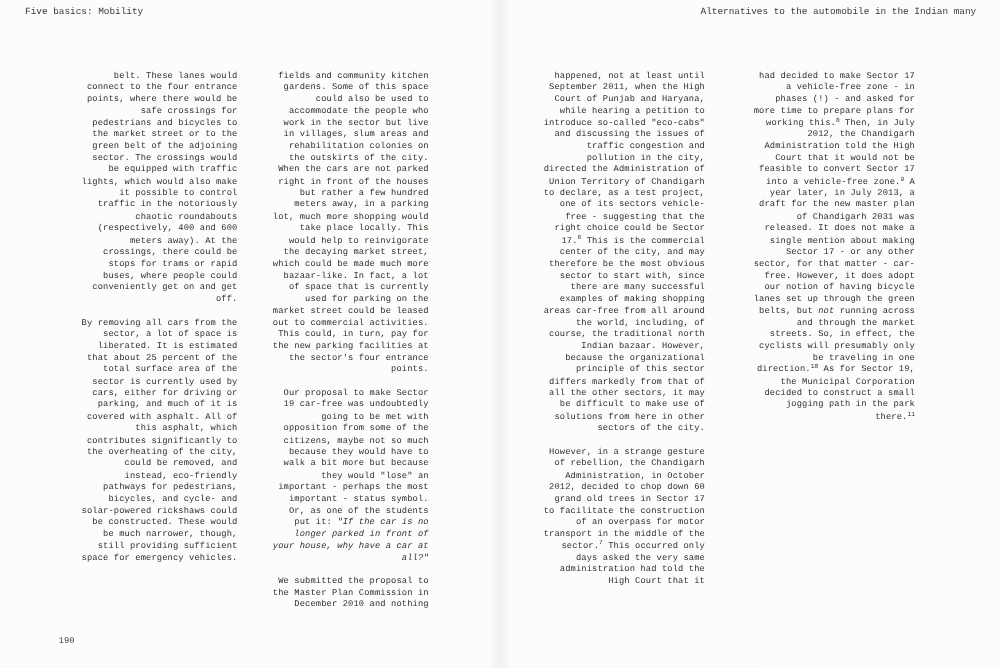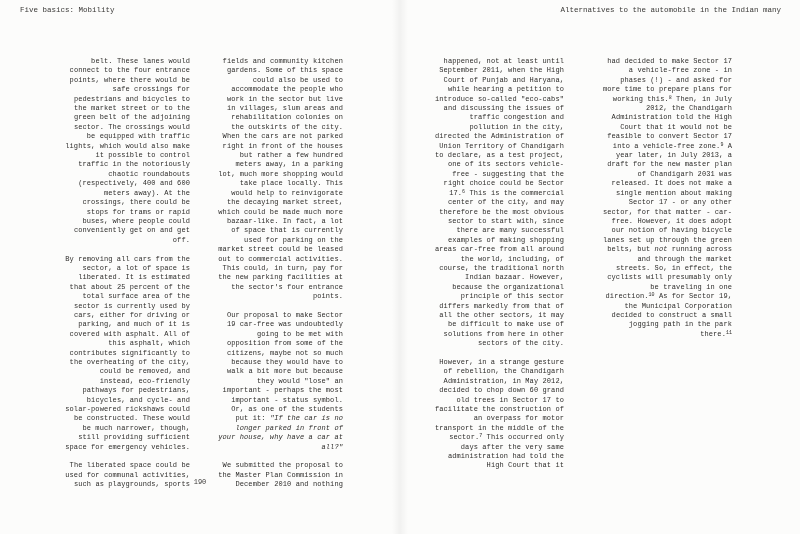--- a/index.html
+++ b/index.html
@@ -45,53 +45,52 @@
   .col-4 { left: 600px; width: 132px; }
   .col p { margin: 0 0 9.4px 0; }
   .col sup {
     font-size: 5px;
     line-height: 0;
     vertical-align: 2.5px;
     letter-spacing: 0;
   }
   .page-number {
     position: absolute;
-    top: 478px;
+    top: 509px;
     width: 400px;
-    text-align: center;
     font-size: 7px;
     color: #3a3937;
+    padding-left: 47px;
   }
   .page-number.left  { left: 0; }
   .page-number.right { left: 400px; }
 </style>
 </head>
 <body>
 
 <div class="spread">
 
   <div class="gutter"></div>
 
   <div class="running-header left">Five basics: Mobility</div>
   <div class="running-header right">Alternatives to the automobile in the Indian many</div>
 
   <div class="col col-1">
       <p><span>belt. These lanes would connect to the four entrance points, where there would be safe crossings for pedestrians and bicycles to the market street or to the green belt of the adjoining sector. The crossings would be equipped with traffic lights, which would also make it possible to control traffic in the notoriously chaotic roundabouts (respectively, 400 and 600 meters away). At the crossings, there could be stops for trams or rapid buses, where people could conveniently get on and get off.</span></p>
       <p><span>By removing all cars from the sector, a lot of space is liberated. It is estimated that about 25 percent of the total surface area of the sector is currently used by cars, either for driving or parking, and much of it is covered with asphalt. All of this asphalt, which contributes significantly to the overheating of the city, could be removed, and instead, eco-friendly pathways for pedestrians, bicycles, and cycle- and solar-powered rickshaws could be constructed. These would be much narrower, though, still providing sufficient space for emergency vehicles.</span></p>
-      <p><span>The liberated space could be used for communal activities, such as playgrounds, sports</span></p>
     </div>
   <div class="col col-2">
       <p><span>fields and community kitchen gardens. Some of this space could also be used to accommodate the people who work in the sector but live in villages, slum areas and rehabilitation colonies on the outskirts of the city. When the cars are not parked right in front of the houses but rather a few hundred meters away, in a parking lot, much more shopping would take place locally. This would help to reinvigorate the decaying market street, which could be made much more bazaar-like. In fact, a lot of space that is currently used for parking on the market street could be leased out to commercial activities. This could, in turn, pay for the new parking facilities at the sector's four entrance points.</span></p>
       <p><span>Our proposal to make Sector 19 car-free was undoubtedly going to be met with opposition from some of the citizens, maybe not so much because they would have to walk a bit more but because they would "lose" an important - perhaps the most important - status symbol. Or, as one of the students put it: </span><span style="font-style: italic;">"If the car is no longer parked in front of your house, why have a car at all?"</span></p>
       <p><span>We submitted the proposal to the Master Plan Commission in December 2010 and nothing</span></p>
     </div>
 
   <div class="col col-3">
       <p><span>happened, not at least until September 2011, when the High Court of Punjab and Haryana, while hearing a petition to introduce so-called "eco-cabs" and discussing the issues of traffic congestion and pollution in the city, directed the Administration of Union Territory of Chandigarh to declare, as a test project, one of its sectors vehicle-free - suggesting that the right choice could be Sector 17.</span><sup>6</sup><span> This is the commercial center of the city, and may therefore be the most obvious sector to start with, since there are many successful examples of making shopping areas car-free from all around the world, including, of course, the traditional north Indian bazaar. However, because the organizational principle of this sector differs markedly from that of all the other sectors, it may be difficult to make use of solutions from here in other sectors of the city.</span></p>
-      <p><span>However, in a strange gesture of rebellion, the Chandigarh Administration, in May 2012, decided to chop down 60 grand old trees in Sector 17 to facilitate the construction of an overpass for motor transport in the middle of the sector.</span><sup>7</sup><span> This occurred only days after the very same administration had told the High Court that it</span></p>
+      <p><span>However, in a strange gesture of rebellion, the Chandigarh Administration, in October 2012, decided to chop down 60 grand old trees in Sector 17 to facilitate the construction of an overpass for motor transport in the middle of the sector.</span><sup>7</sup><span> This occurred only days asked the very same administration had told the High Court that it</span></p>
     </div>
   <div class="col col-4">
       <p><span>had decided to make Sector 17 a vehicle-free zone - in phases (!) - and asked for more time to prepare plans for working this.</span><sup>8</sup><span> Then, in July 2012, the Chandigarh Administration told the High Court that it would not be feasible to convert Sector 17 into a vehicle-free zone.</span><sup>9</sup><span> A year later, in July 2013, a draft for the new master plan of Chandigarh 2031 was released. It does not make a single mention about making Sector 17 - or any other sector, for that matter - car-free. However, it does adopt our notion of having bicycle lanes set up through the green belts, but </span><span style="font-style: italic;">not</span><span> running across and through the market streets. So, in effect, the cyclists will presumably only be traveling in one direction.</span><sup>10</sup><span> As for Sector 19, the Municipal Corporation decided to construct a small jogging path in the park there.</span><sup>11</sup></p>
     </div>
 
   <div class="page-number left">190</div>
 
 </div>
 
 </body></html>

